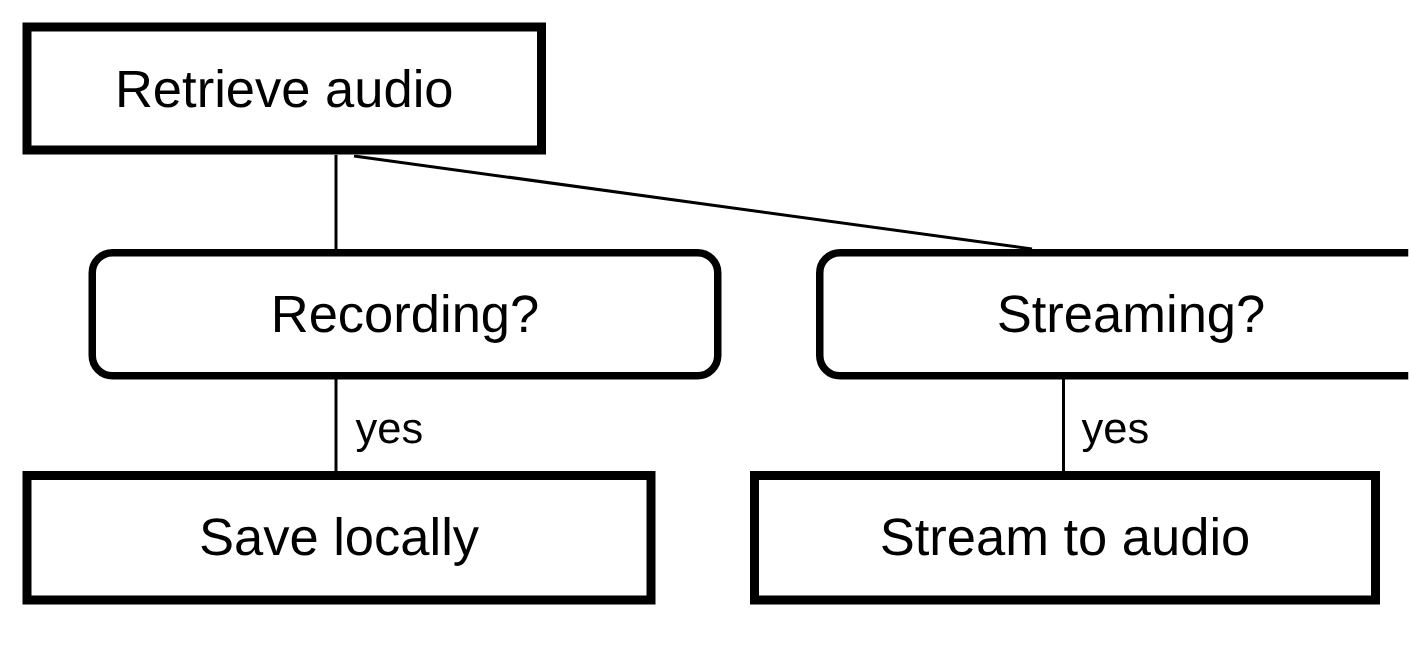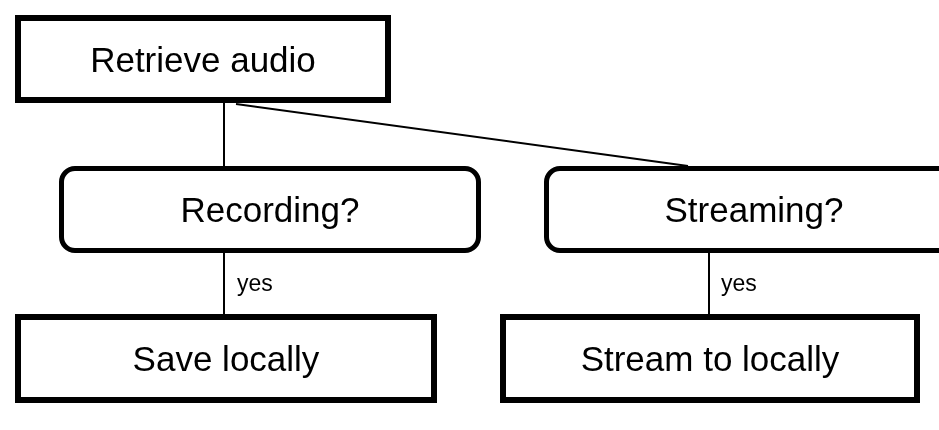--- a/index.html
+++ b/index.html
@@ -34,28 +34,28 @@
     font-size: 35px;
     line-height: 1;
     text-align: center;
     white-space: nowrap;
   }
   .node.rounded {
     border-width: 5px;
     border-radius: 16px;
     margin-left: 44px;
   }
-  #node-retrieve-audio   { left: 15px;  top: 15px;  width: 376px; height: 88px; }
+  #node-retrieve-audio   { left: 15px;  top: 15px;  width: 349px; height: 88px; }
   #node-recording        { left: 15px;  top: 166px; width: 422px; height: 87px; }
   #node-streaming        { left: 500px; top: 166px; width: 420px; height: 87px; }
   #node-save-locally     { left: 15px;  top: 314px; width: 422px; height: 89px; }
   #node-stream-to-server { left: 500px; top: 314px; width: 420px; height: 89px; }
   .edge-label {
     position: absolute;
-    font-size: 23px;
+    font-size: 29px;
     line-height: 1;
     white-space: nowrap;
   }
   #edge-label-recording-yes { left: 237px; top: 272px; }
   #edge-label-streaming-yes { left: 721px; top: 272px; }
 </style>
 </head>
 <body>
 
 <div class="canvas">
@@ -68,19 +68,19 @@
   </svg>
 
   <div class="node" id="node-retrieve-audio">Retrieve audio</div>
 
   <div class="node rounded" id="node-recording">Recording?</div>
 
   <div class="node" id="node-save-locally">Save locally</div>
 
   <div class="node rounded" id="node-streaming">Streaming?</div>
 
-  <div class="node" id="node-stream-to-server">Stream to locally</div>
+  <div class="node" id="node-stream-to-server">Stream to audio</div>
 
   <div class="edge-label" id="edge-label-recording-yes">yes</div>
 
   <div class="edge-label" id="edge-label-streaming-yes">yes</div>
 
 </div>
 
 </body></html>

